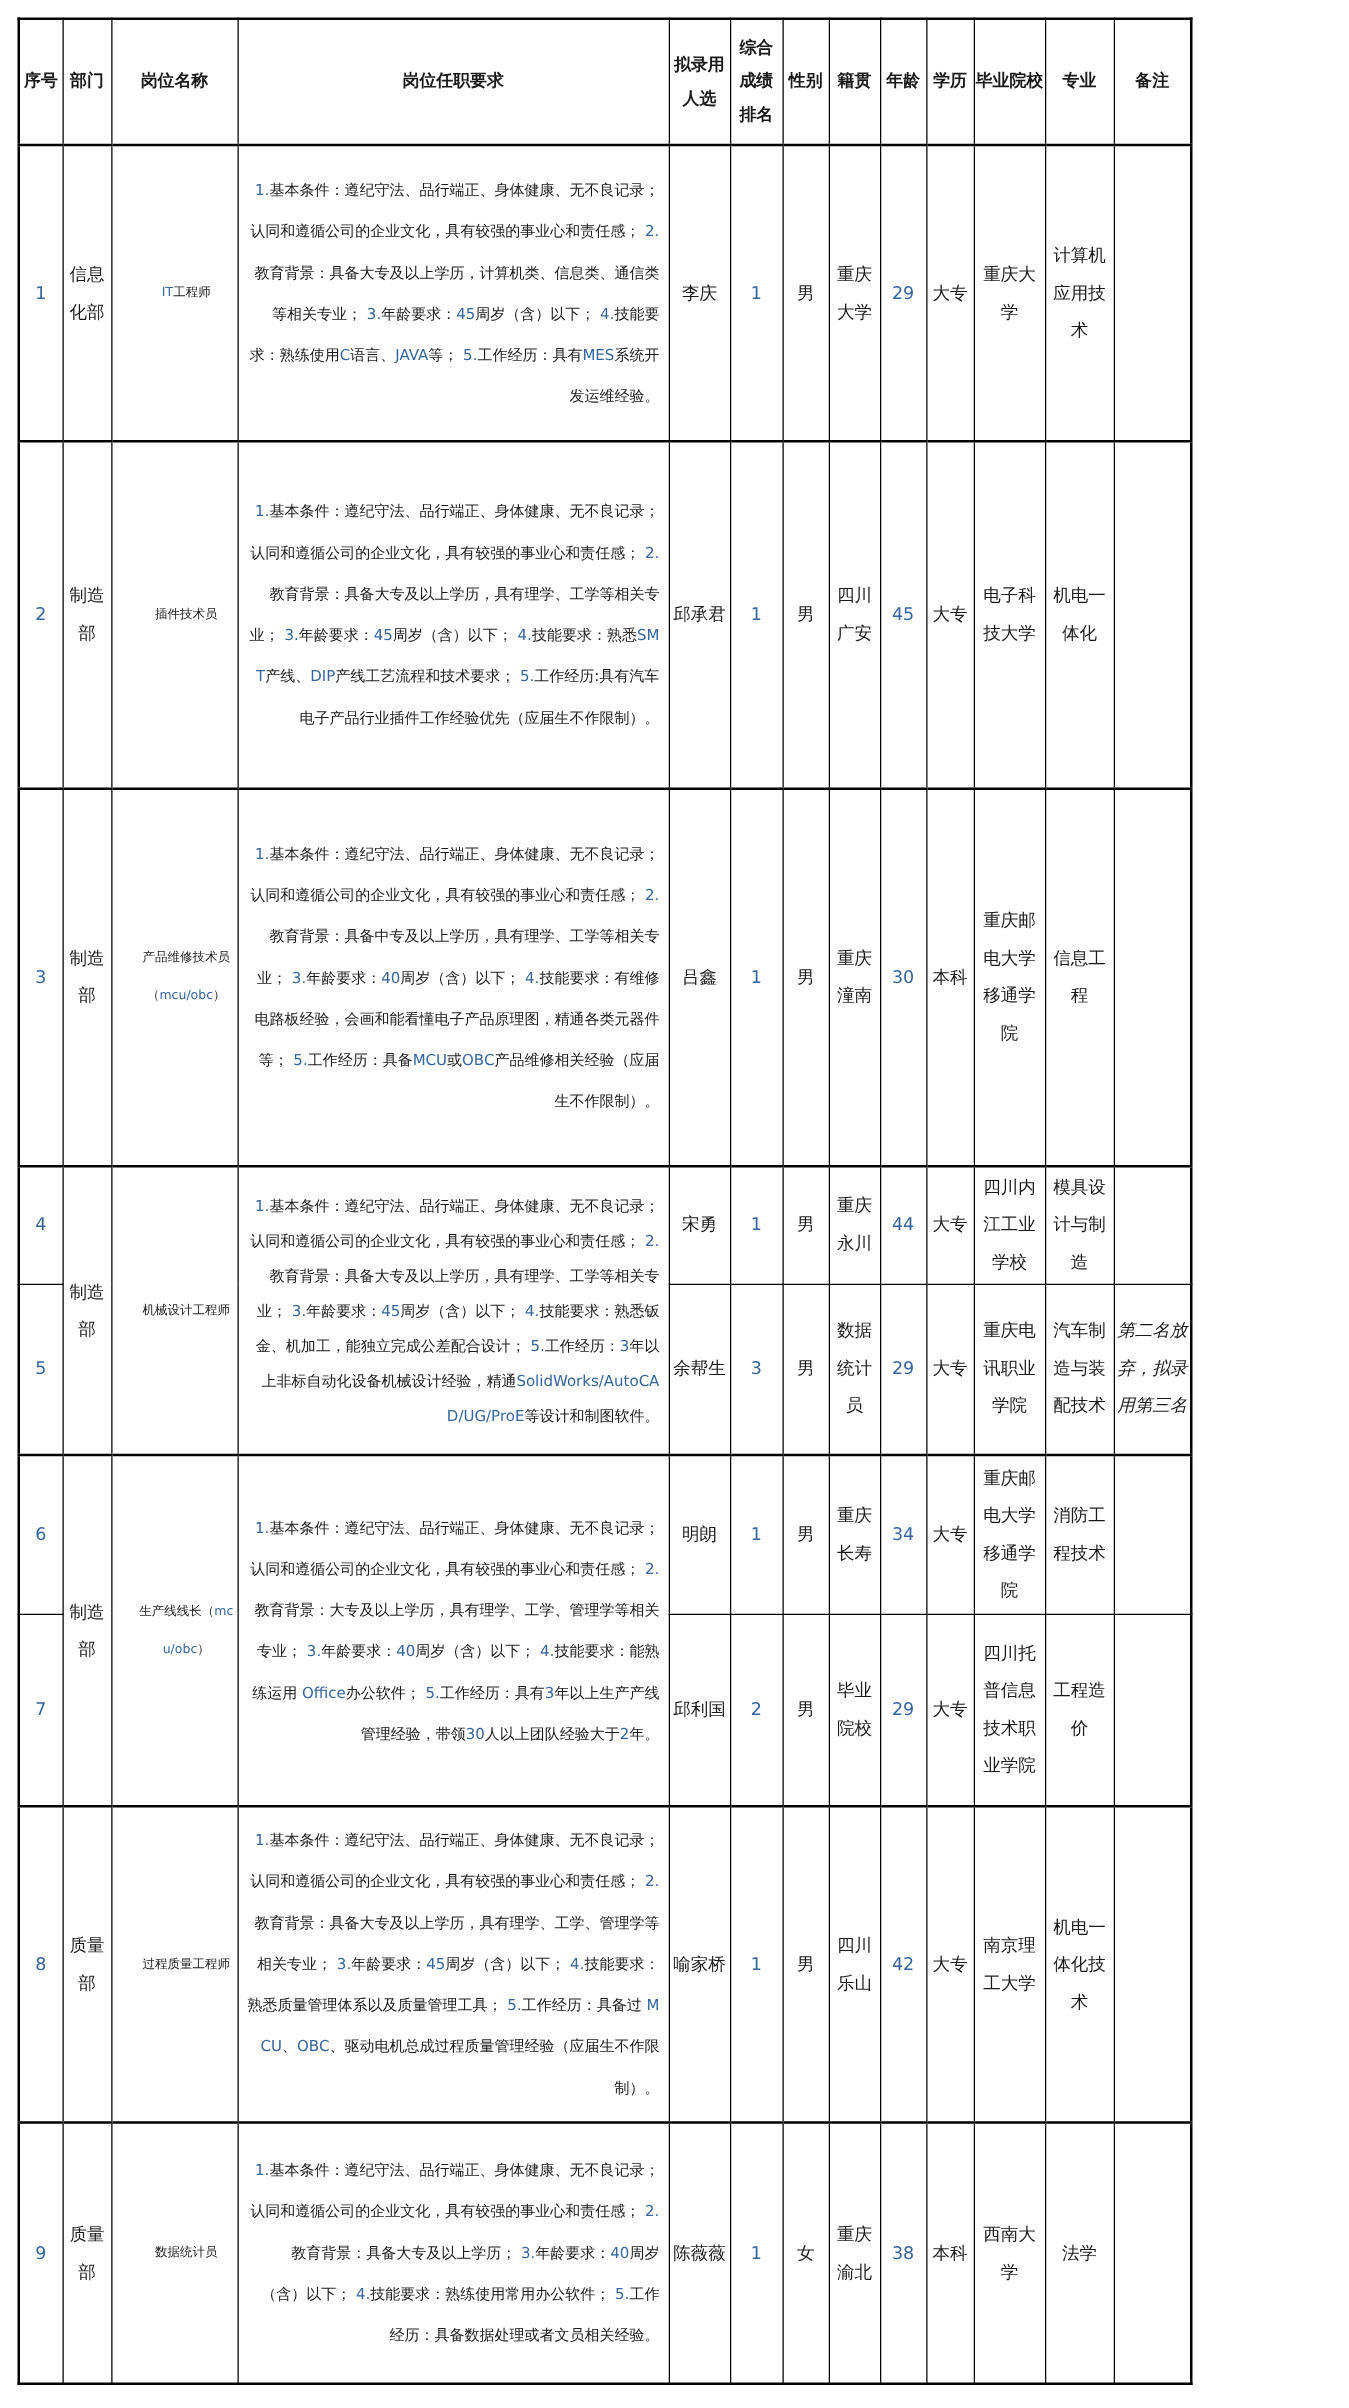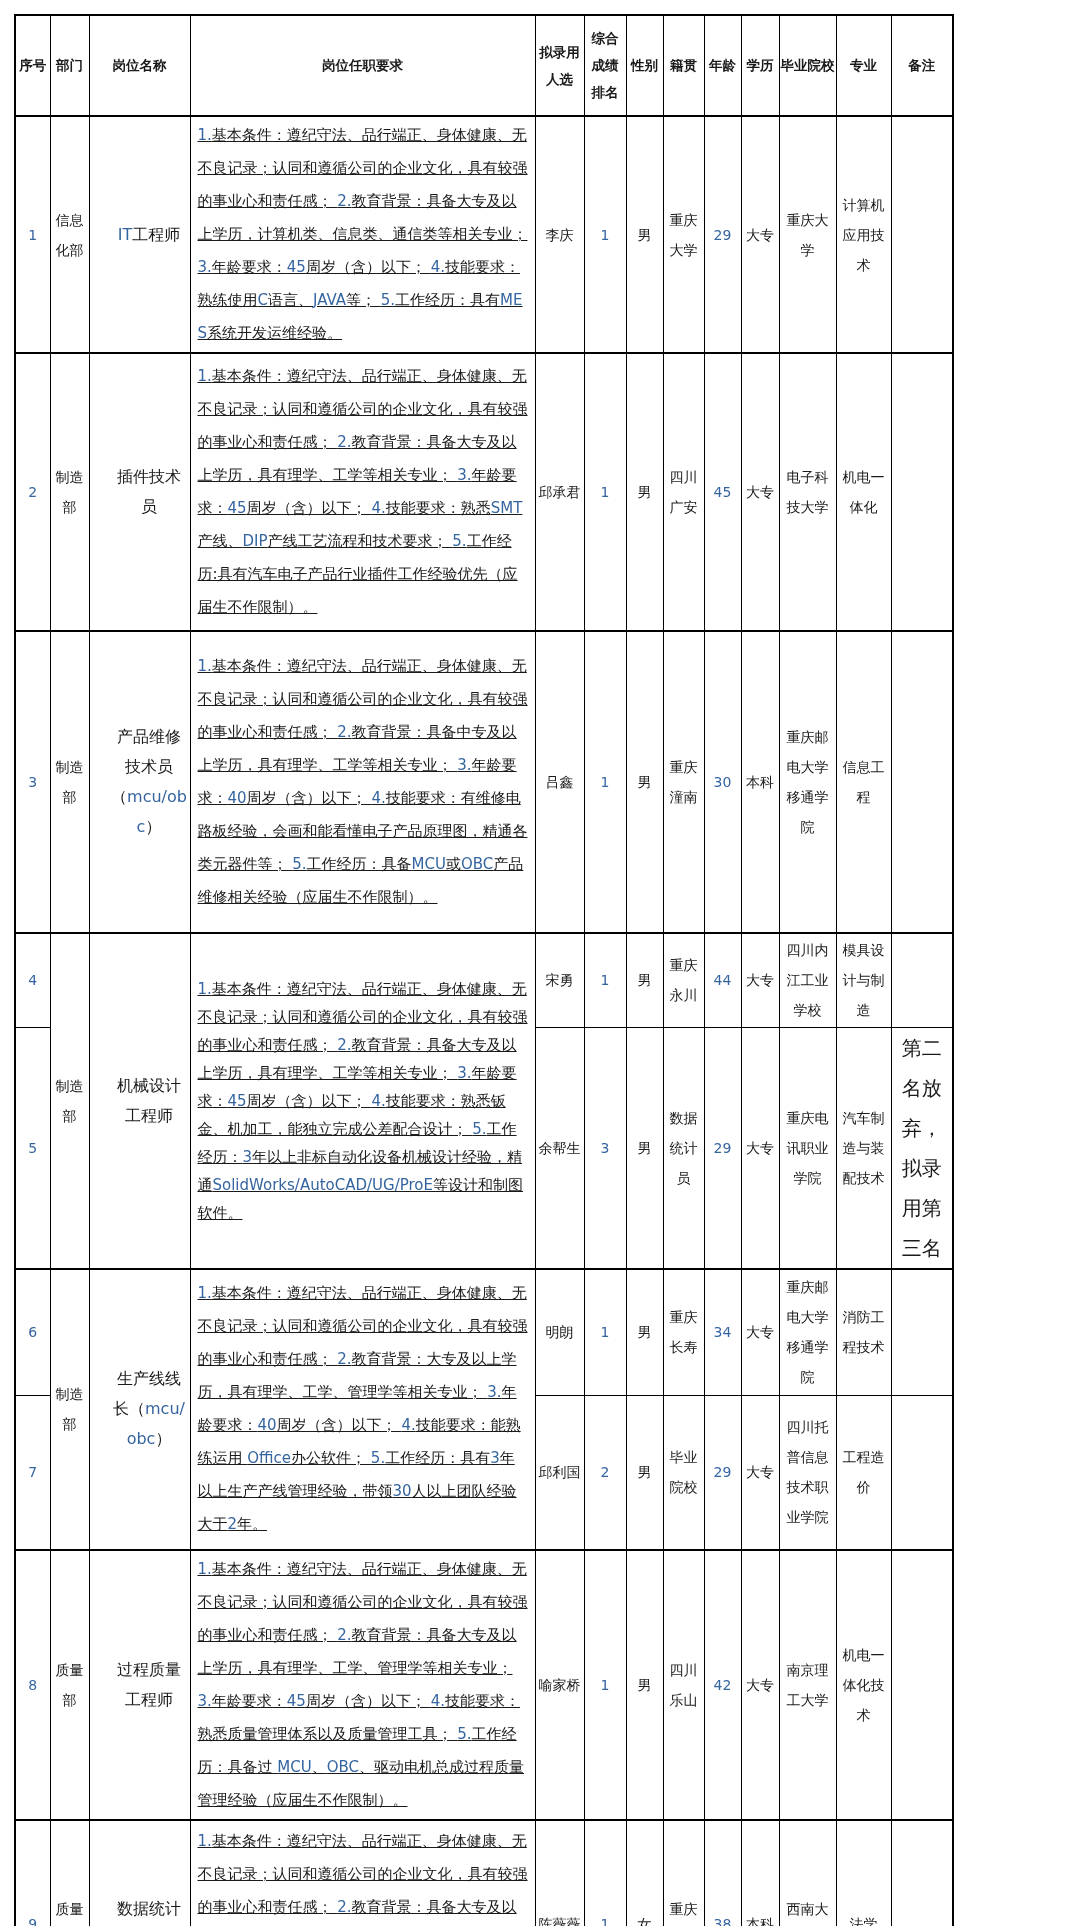--- a/index.html
+++ b/index.html
@@ -35,30 +35,29 @@
   }
   thead th{
     height:99px;
     font-weight:bold;
     line-height:27px;
     border-bottom:2px solid var(--border);
     font-size:13.5px;
   }
   tr.group-start td{border-top:2px solid var(--border);}
   td.req{
-    text-align:left;
+    text-align:right;
     padding:2px 7px;
-    font-size:15px;
+    font-size:12px;
     line-height:33px;
-    text-decoration:underline;
   }
   td.req.tight{line-height:28px;}
-  td.pos{font-size:16px;line-height:30px;padding-left:20px;}
+  td.pos{font-size:10px;line-height:30px;padding-left:20px;}
   .lat{color:var(--lat);}
-  td.remark{font-size:20px;line-height:40px;}
+  td.remark{font-size:14px;line-height:30px;font-style:italic;}
 </style>
 </head>
 <body>
 
 <div class="sheet">
   <table>
     <colgroup>
         <col style="width: 35px;">
         <col style="width: 39px;">
         <col style="width: 101px;">

